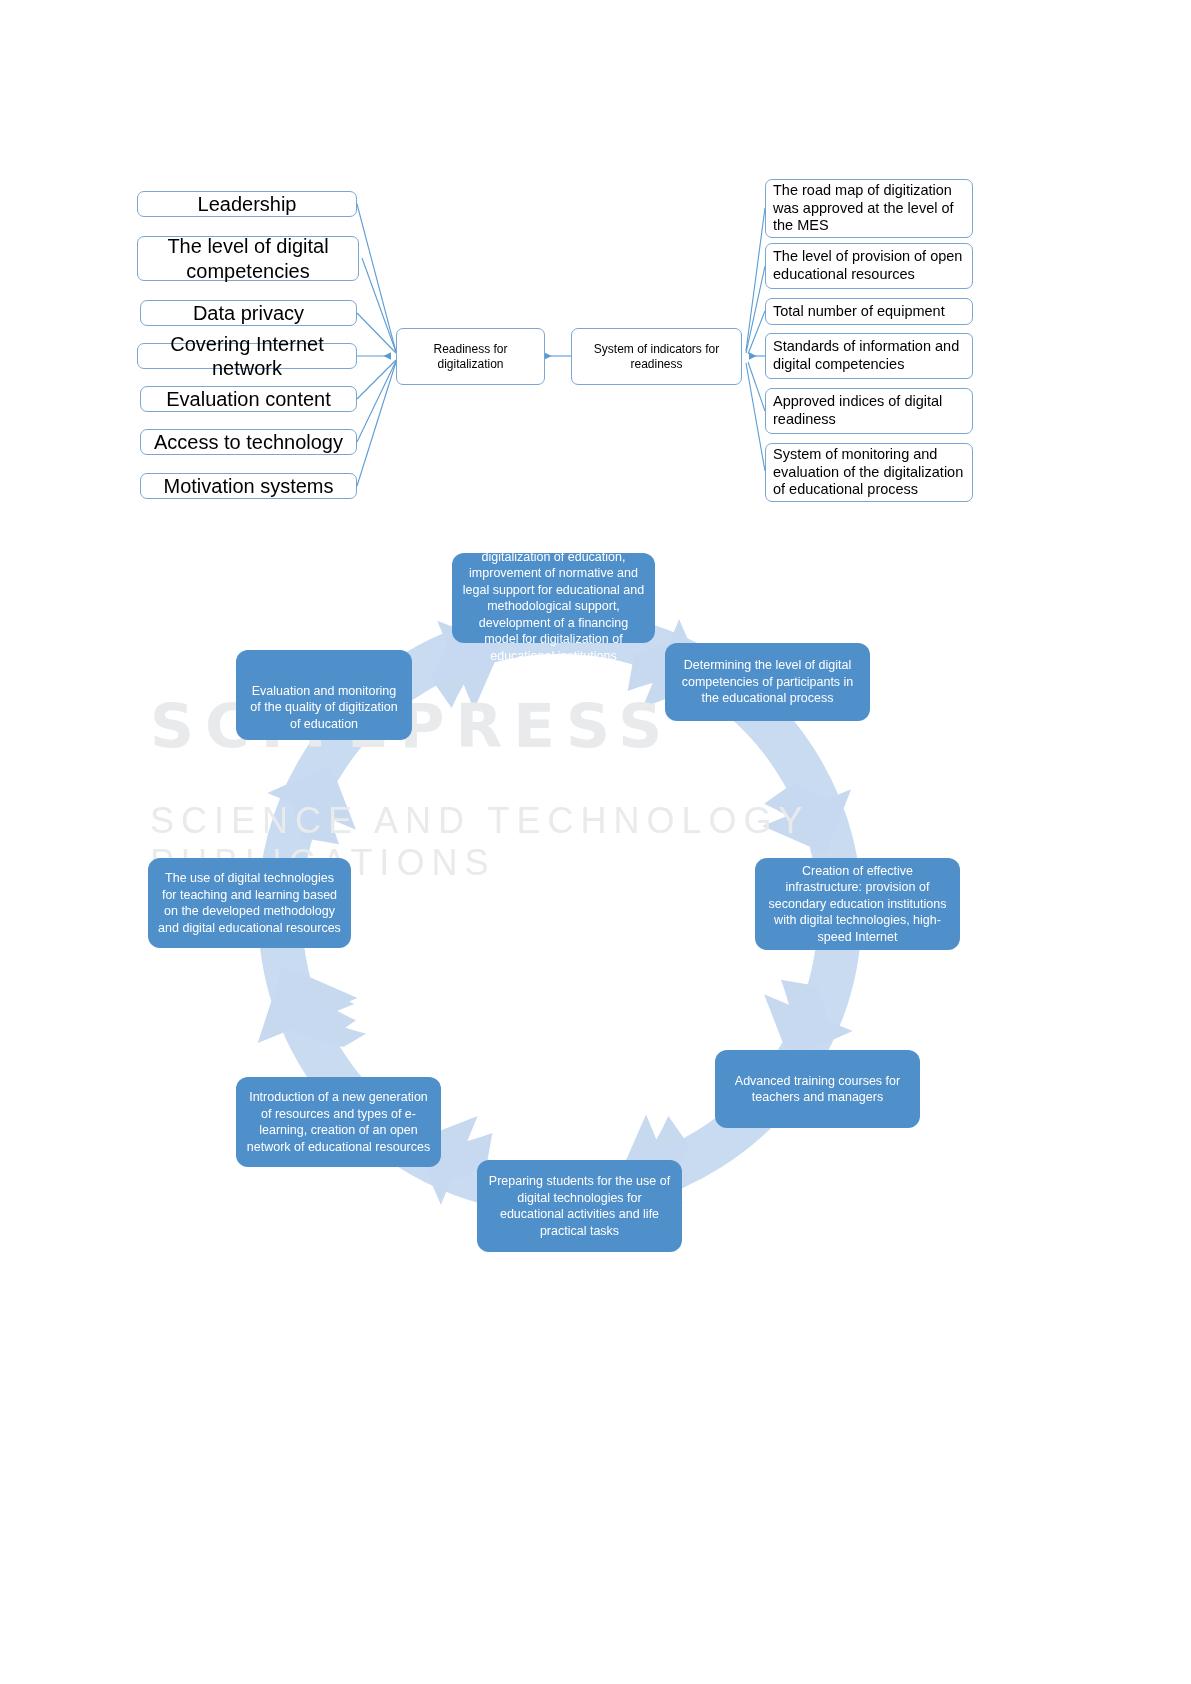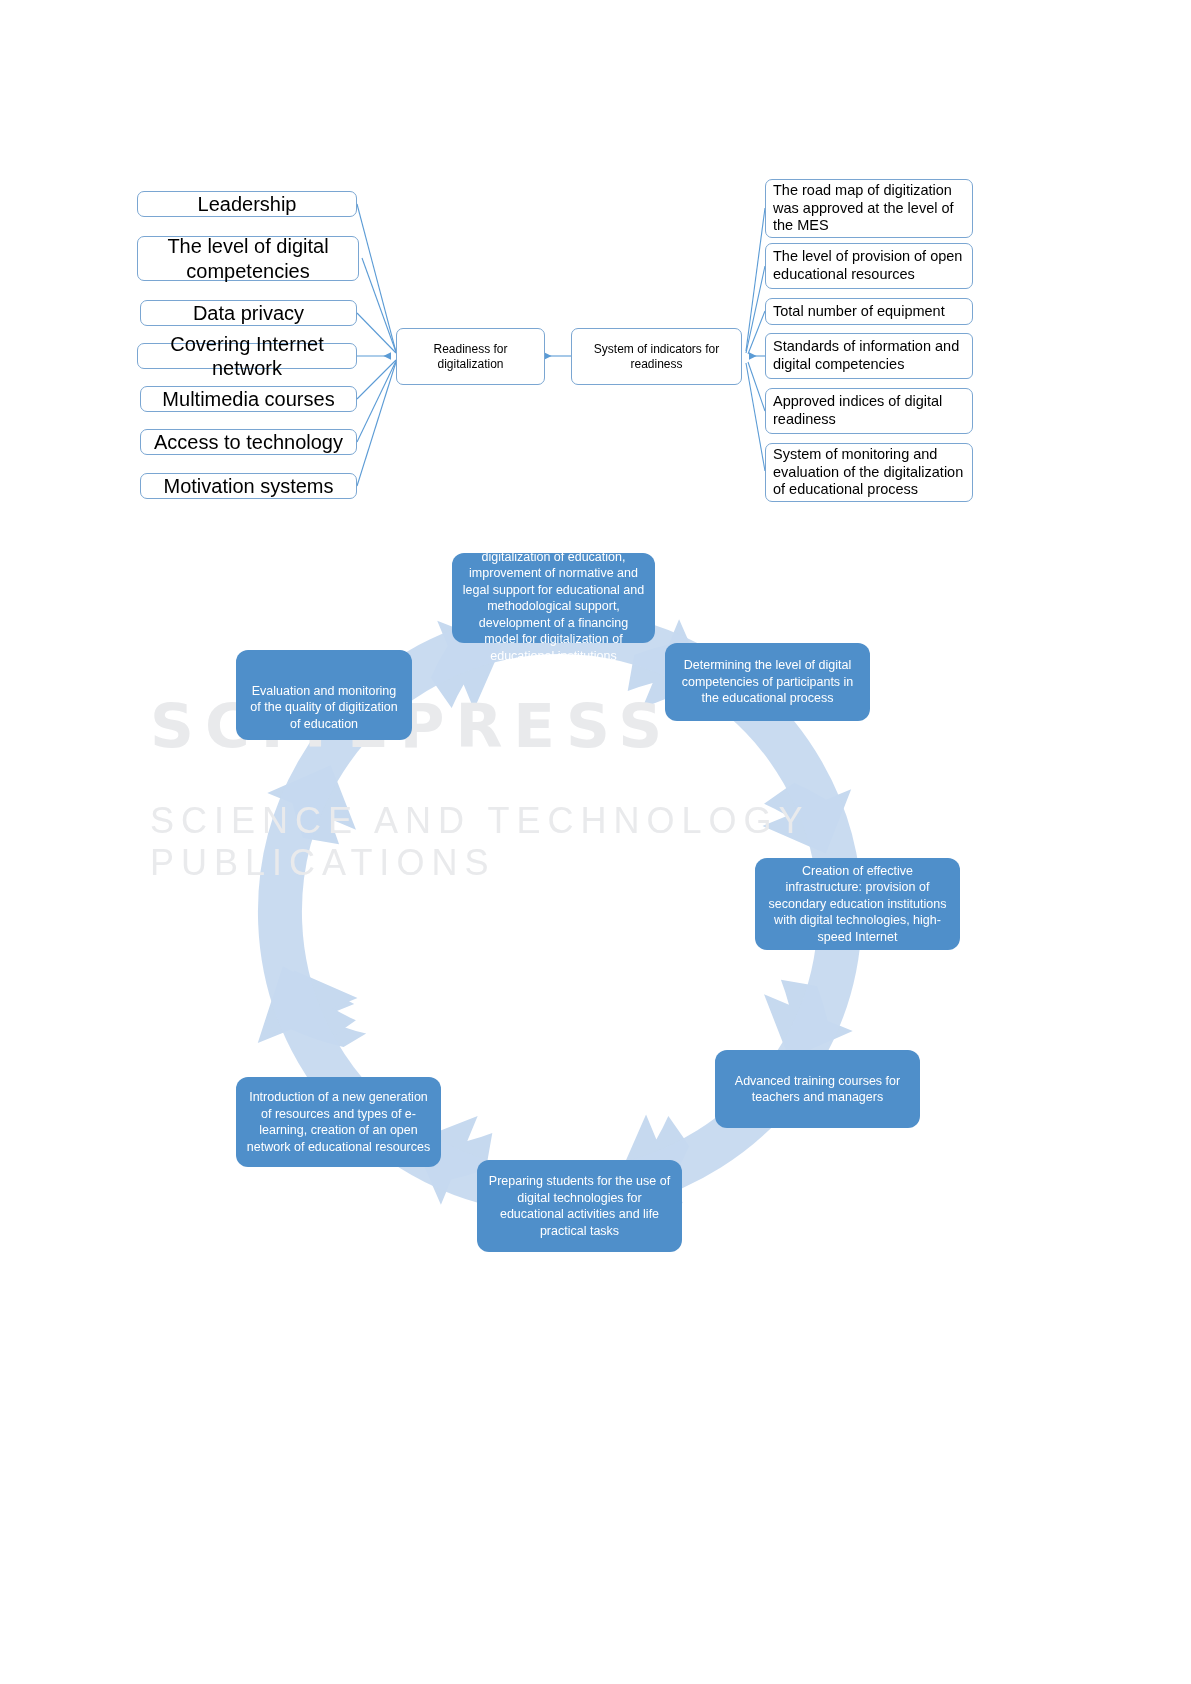--- a/index.html
+++ b/index.html
@@ -89,21 +89,21 @@
   <div class="node leftleaf" style="left:137px;top:236px;width:222px;height:45px;">
     <span>The level of digital competencies</span>
   </div>
   <div class="node leftleaf" style="left:140px;top:300px;width:217px;height:26px;">
     <span>Data privacy</span>
   </div>
   <div class="node leftleaf" style="left:137px;top:343px;width:220px;height:26px;">
     <span>Covering Internet network</span>
   </div>
   <div class="node leftleaf" style="left:140px;top:386px;width:217px;height:26px;">
-    <span>Multimedia courses</span>
+    <span>Evaluation content</span>
   </div>
   <div class="node leftleaf" style="left:140px;top:429px;width:217px;height:26px;">
     <span>Access to technology</span>
   </div>
   <div class="node leftleaf" style="left:140px;top:473px;width:217px;height:26px;">
     <span>Motivation systems</span>
   </div>
 
   <div class="node rightleaf" style="left:765px;top:179px;width:208px;height:59px;">
     <span>The road map of digitization was approved at the level of the MES</span>
@@ -192,16 +192,19 @@
   </div>
   <div class="cbox" style="left:715px;top:510px;width:205px;height:78px;">
     <span>Advanced training courses for teachers and managers</span>
   </div>
   <div class="cbox" style="left:477px;top:620px;width:205px;height:92px;">
     <span>Preparing students for the use of digital technologies for educational activities and life practical tasks</span>
   </div>
   <div class="cbox" style="left:236px;top:537px;width:205px;height:90px;">
     <span>Introduction of a new generation of resources and types of e-learning, creation of an open network of educational resources</span>
   </div>
+  <div class="cbox" style="left:148px;top:318px;width:203px;height:90px;">
+    <span>The use of digital technologies for teaching and learning based on the developed methodology and digital educational resources</span>
+  </div>
   <div class="cbox" style="left:236px;top:110px;width:176px;height:90px;align-items:flex-end;">
     <span>Evaluation and monitoring of the quality of digitization of education</span>
   </div>
 </section>
 
 </body></html>

